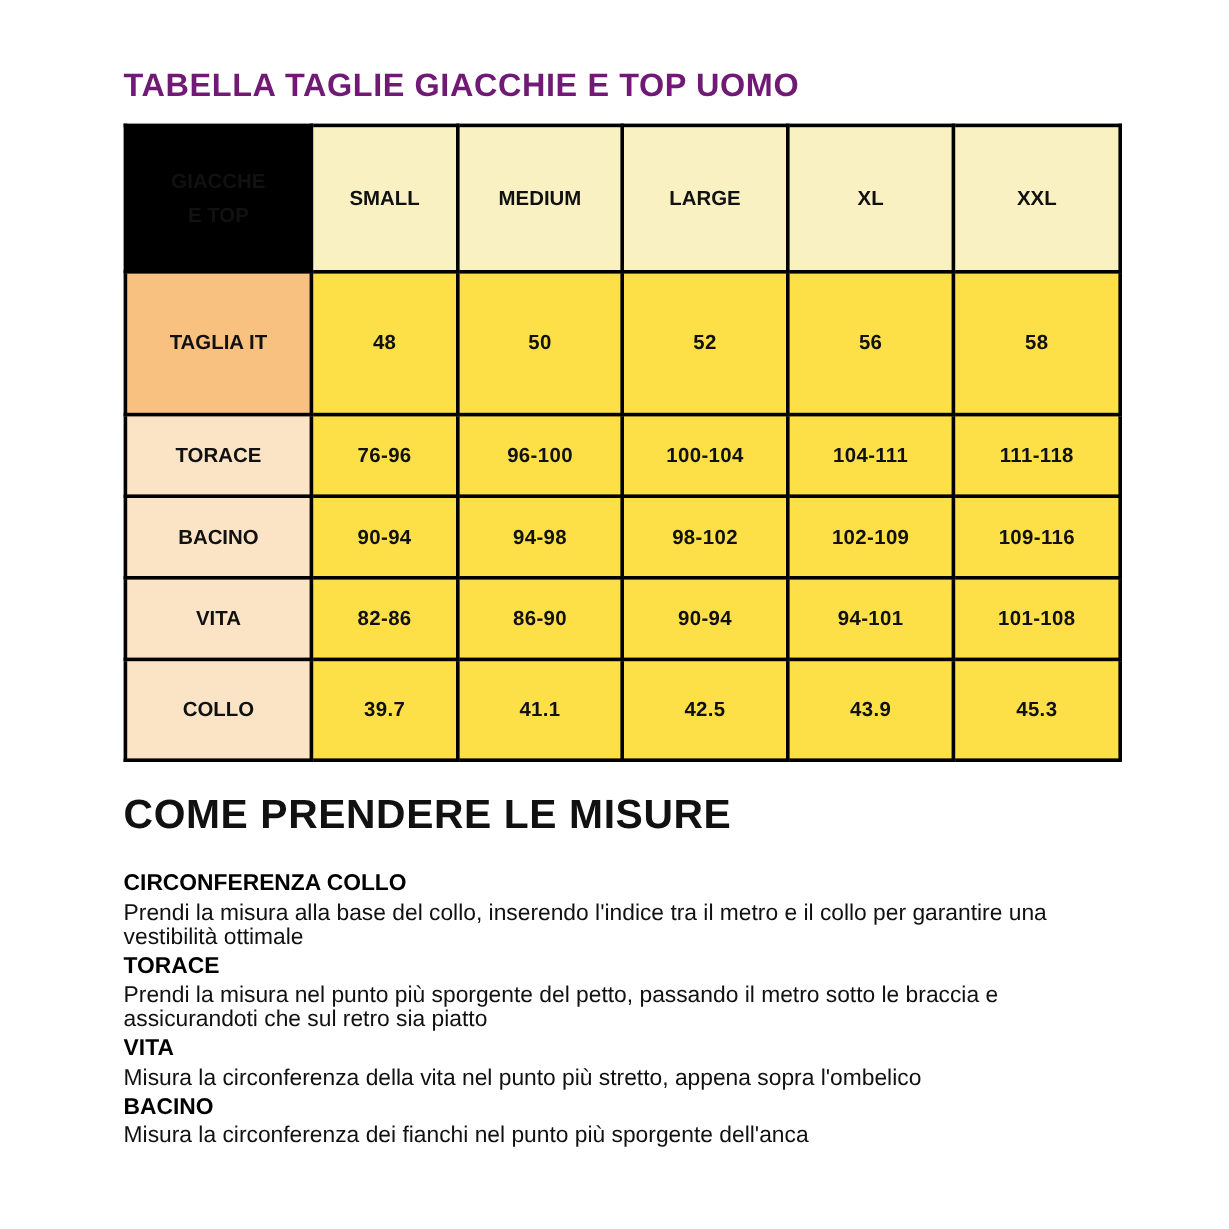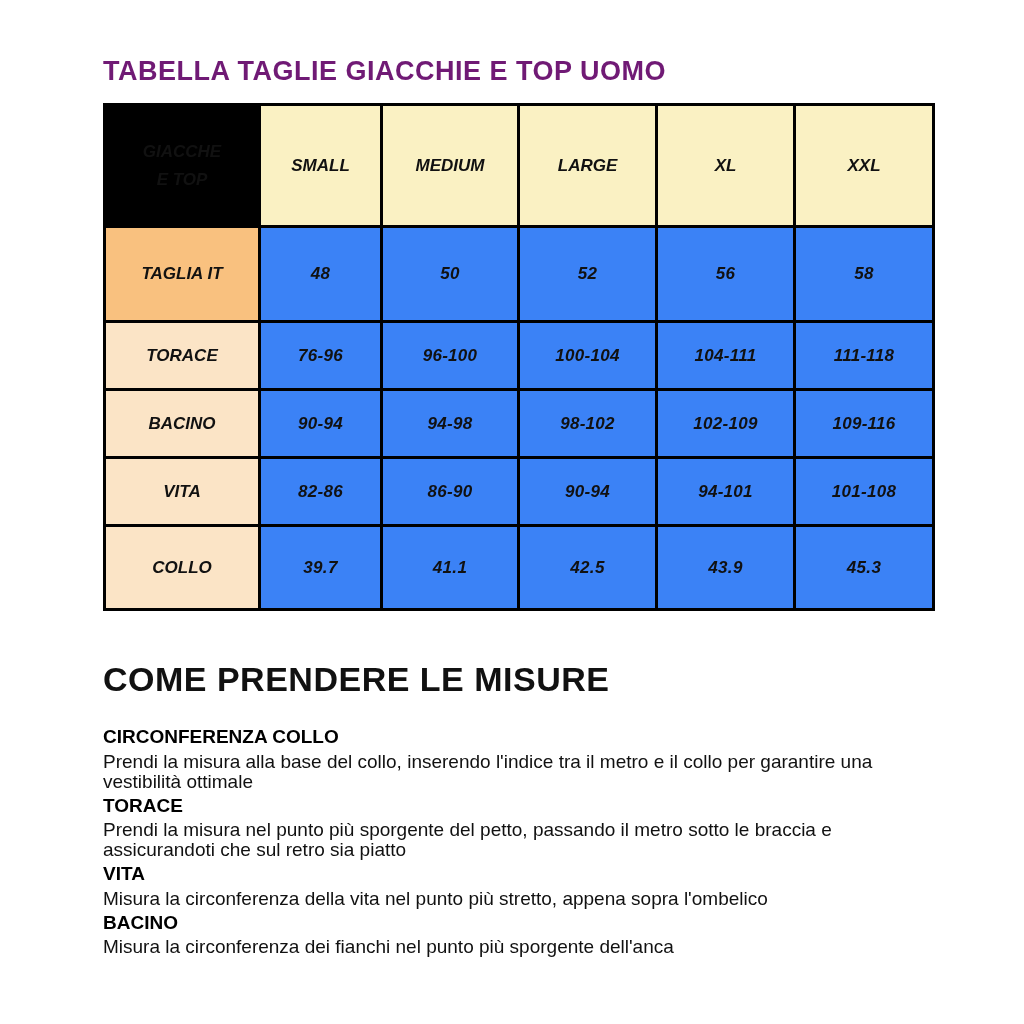--- a/index.html
+++ b/index.html
@@ -25,40 +25,39 @@
     table-layout: fixed;
   }
   table.size-table td, table.size-table th {
     border: 3px solid #000000;
     text-align: center;
     vertical-align: middle;
     font-weight: bold;
     font-size: 17px;
     color: #111111;
     padding: 0;
-    font-style: italic;
   }
   th.corner-cell {
     background: #000000;
     color: #ffffff;
     font-size: 17px;
     line-height: 1.6;
   }
   .col-header { background: #faf1c3; }
   .label-taglia { background: #f9c17f; }
   .label-peach { background: #fbe4c6; }
-  .value-cell { background: #3b82f6; letter-spacing: 0.3px; }
+  .value-cell { background: #fde047; letter-spacing: 0.3px; }
   .c0 { width: 155px; }
   .c1 { width: 122px; }
   .c2 { width: 137px; }
   .c3 { width: 138px; }
   .c4 { width: 138px; }
   .c5 { width: 139px; }
   .row-header { height: 122px; }
-  .row-taglia { height: 95px; padding-left: 26px; }
+  .row-taglia { height: 119px; padding-left: 26px; }
   .row-std { height: 68px; }
   .row-collo { height: 84px; }
 
   .measure-guide {
     position: absolute;
     left: 103px; top: 660px;
     width: 845px;
   }
   .guide-title {
     font-size: 34px;

